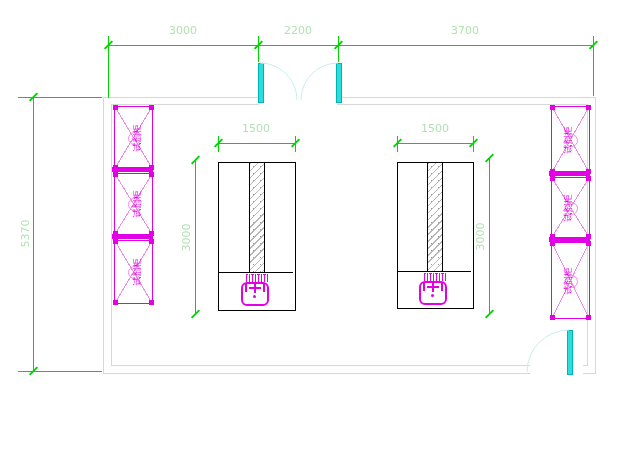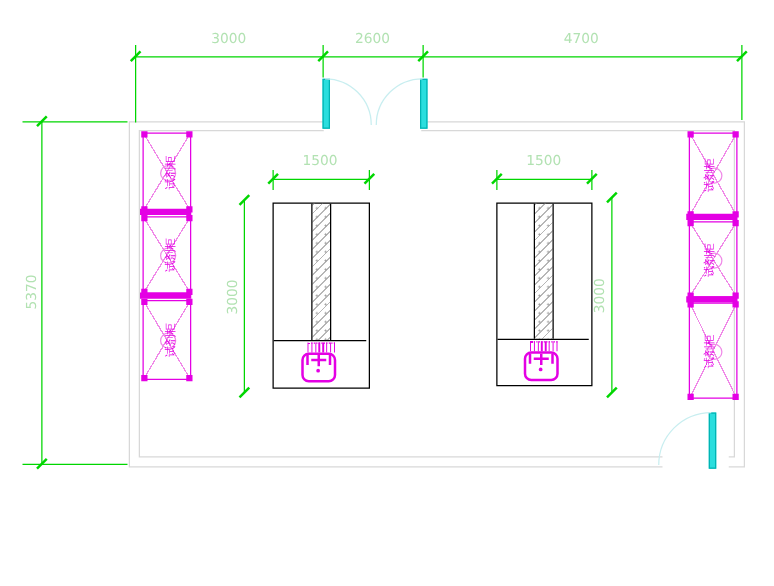--- a/index.html
+++ b/index.html
@@ -163,22 +163,22 @@
   <div class="dim-h" style="left:108px;top:45px;width:485px;"></div>
   <div class="dim-v" style="left:108px;top:36px;height:62px;"></div>
   <div class="dim-v" style="left:258px;top:36px;height:26px;"></div>
   <div class="dim-v" style="left:338px;top:36px;height:26px;"></div>
   <div class="dim-v" style="left:593px;top:36px;height:60px;"></div>
   <div class="tick" style="left:103px;top:44px;"></div>
   <div class="tick" style="left:253px;top:44px;"></div>
   <div class="tick" style="left:333px;top:44px;"></div>
   <div class="tick" style="left:588px;top:44px;"></div>
   <div class="dimtext" style="left:153px;top:24px;width:60px;">3000</div>
-  <div class="dimtext" style="left:268px;top:24px;width:60px;">2600</div>
-  <div class="dimtext" style="left:435px;top:24px;width:60px;">4700</div>
+  <div class="dimtext" style="left:268px;top:24px;width:60px;">2200</div>
+  <div class="dimtext" style="left:435px;top:24px;width:60px;">3700</div>
 
   <div class="dim-v" style="left:33px;top:97px;height:274px;"></div>
   <div class="dim-h" style="left:18px;top:97px;width:84px;"></div>
   <div class="dim-h" style="left:18px;top:371px;width:84px;"></div>
   <div class="tick" style="left:28px;top:96px;"></div>
   <div class="tick" style="left:28px;top:370px;"></div>
   <div class="dimtext rot" style="left:3px;top:227px;width:44px;">5370</div>
 
   <div class="dim-h" style="left:218px;top:143px;width:77px;"></div>
   <div class="dim-v" style="left:218px;top:136px;height:16px;"></div>

